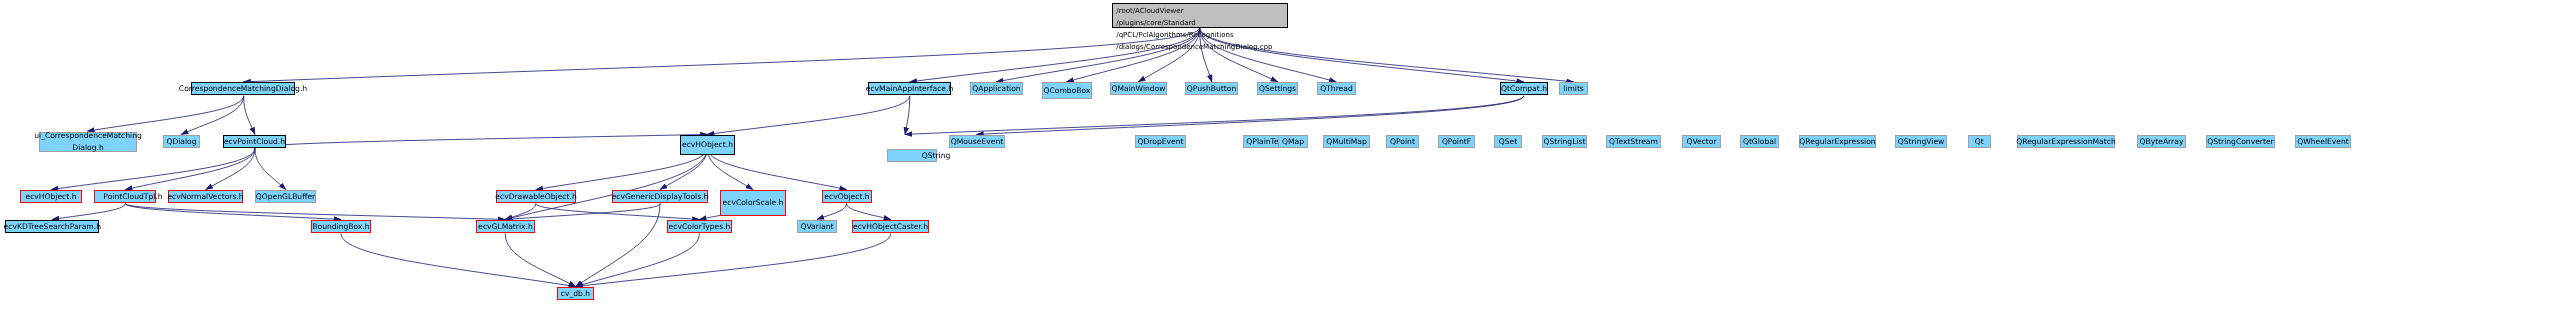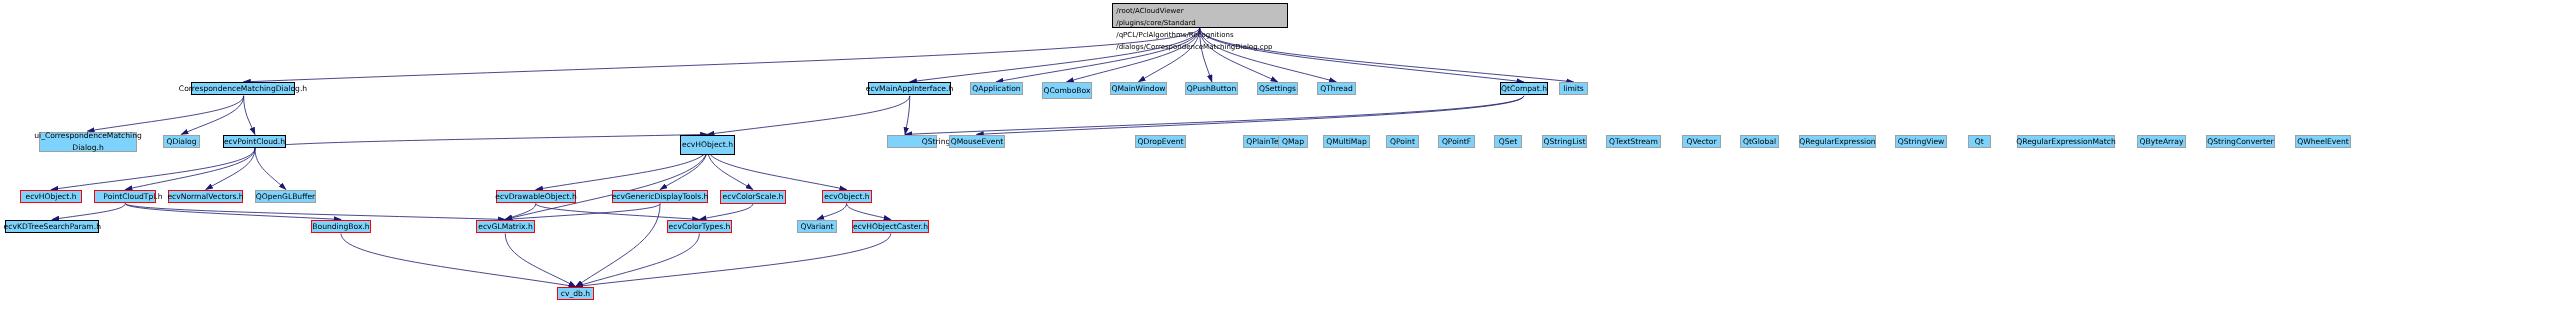--- a/index.html
+++ b/index.html
@@ -106,21 +106,21 @@
       <div class="node" style="left: 1185px; top: 82px; width: 53px; height: 13.3px;">QPushButton</div>
       <div class="node" style="left: 1257px; top: 82px; width: 41px; height: 13.3px;">QSettings</div>
       <div class="node" style="left: 1317px; top: 82px; width: 39px; height: 13.3px;">QThread</div>
       <div class="node black" style="left: 1500px; top: 82px; width: 48px; height: 13.3px;">QtCompat.h</div>
       <div class="node" style="left: 1559px; top: 82px; width: 29px; height: 13.3px;">limits</div>
       <div class="node multi" style="left: 39px; top: 132px; width: 98px; height: 20px;">ui_CorrespondenceMatching
 Dialog.h</div>
       <div class="node" style="left: 163px; top: 135px; width: 37px; height: 13.3px;">QDialog</div>
       <div class="node black" style="left: 223px; top: 135px; width: 63px; height: 13.3px;">ecvPointCloud.h</div>
       <div class="node black" style="left: 680px; top: 135px; width: 55px; height: 20px;">ecvHObject.h</div>
-      <div class="node" style="left: 887px; top: 135px; width: 33px; height: 13.3px; padding-left: 48px;">QString</div>
+      <div class="node" style="left: 887px; top: 149px; width: 33px; height: 13.3px; padding-left: 48px;">QString</div>
       <div class="node" style="left: 949px; top: 135px; width: 56px; height: 13.3px;">QMouseEvent</div>
       <div class="node" style="left: 1135px; top: 135px; width: 51px; height: 13.3px;">QDropEvent</div>
       <div class="node" style="left: 1200px; top: 135px; width: 61px; height: 13.3px; margin-left: 43px;">QPlainTextEdit</div>
       <div class="node" style="left: 1278px; top: 135px; width: 30px; height: 13.3px;">QMap</div>
       <div class="node" style="left: 1323px; top: 135px; width: 47px; height: 13.3px;">QMultiMap</div>
       <div class="node" style="left: 1386px; top: 135px; width: 33px; height: 13.3px;">QPoint</div>
       <div class="node" style="left: 1438px; top: 135px; width: 37px; height: 13.3px;">QPointF</div>
       <div class="node" style="left: 1494px; top: 135px; width: 28px; height: 13.3px;">QSet</div>
       <div class="node" style="left: 1542px; top: 135px; width: 45px; height: 13.3px;">QStringList</div>
       <div class="node" style="left: 1606px; top: 135px; width: 55px; height: 13.3px;">QTextStream</div>
@@ -132,21 +132,21 @@
       <div class="node" style="left: 2017px; top: 135px; width: 98px; height: 13.3px;">QRegularExpressionMatch</div>
       <div class="node" style="left: 2137px; top: 135px; width: 49px; height: 13.3px;">QByteArray</div>
       <div class="node" style="left: 2206px; top: 135px; width: 69px; height: 13.3px;">QStringConverter</div>
       <div class="node" style="left: 2295px; top: 135px; width: 56px; height: 13.3px;">QWheelEvent</div>
       <div class="node red" style="left: 20px; top: 190px; width: 62px; height: 13.3px;">ecvHObject.h</div>
       <div class="node red" style="left: 94px; top: 190px; width: 62px; height: 13.3px; padding-left: 16px;">PointCloudTpl.h</div>
       <div class="node red" style="left: 168px; top: 190px; width: 75px; height: 13.3px;">ecvNormalVectors.h</div>
       <div class="node" style="left: 255px; top: 190px; width: 61px; height: 13.3px;">QOpenGLBuffer</div>
       <div class="node red" style="left: 496px; top: 190px; width: 80px; height: 13.3px;">ecvDrawableObject.h</div>
       <div class="node red" style="left: 612px; top: 190px; width: 96px; height: 13.3px;">ecvGenericDisplayTools.h</div>
-      <div class="node red" style="left: 720px; top: 190px; width: 66px; height: 14px;">ecvColorScale.h</div>
+      <div class="node red" style="left: 720px; top: 190px; width: 66px; height: 26px;">ecvColorScale.h</div>
       <div class="node red" style="left: 822px; top: 190px; width: 50px; height: 13.3px;">ecvObject.h</div>
       <div class="node black" style="left: 5.3px; top: 220px; width: 94px; height: 13.3px;">ecvKDTreeSearchParam.h</div>
       <div class="node red" style="left: 311px; top: 220px; width: 60px; height: 13.3px;">BoundingBox.h</div>
       <div class="node red" style="left: 476px; top: 220px; width: 59px; height: 13.3px;">ecvGLMatrix.h</div>
       <div class="node red" style="left: 667px; top: 220px; width: 65px; height: 13.3px;">ecvColorTypes.h</div>
       <div class="node" style="left: 797px; top: 220px; width: 40px; height: 13.3px;">QVariant</div>
       <div class="node red" style="left: 852px; top: 220px; width: 77px; height: 13.3px;">ecvHObjectCaster.h</div>
       <div class="node red" style="left: 557px; top: 287px; width: 37px; height: 13.3px;">cv_db.h</div>
     </div>
 </div>

